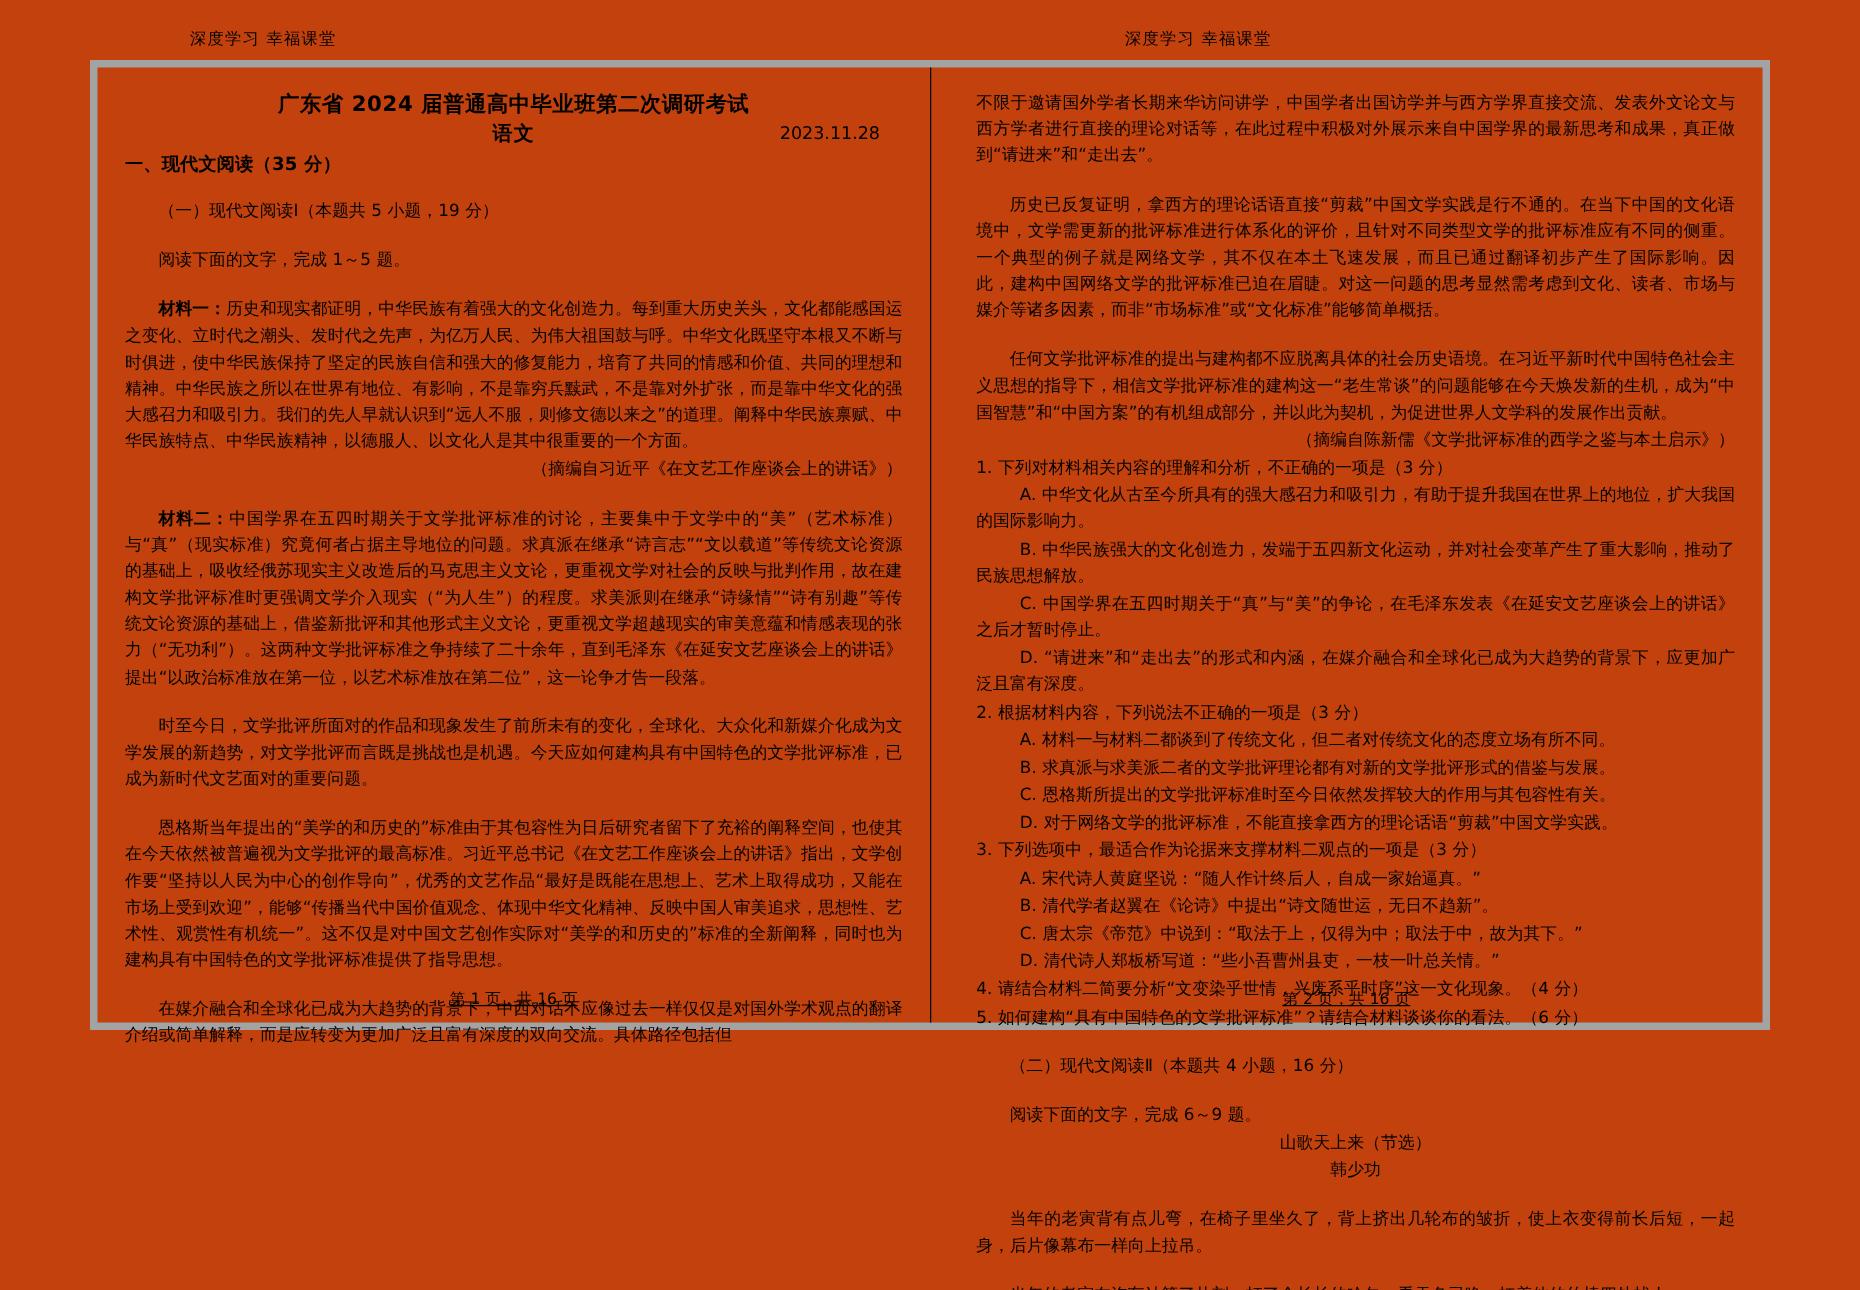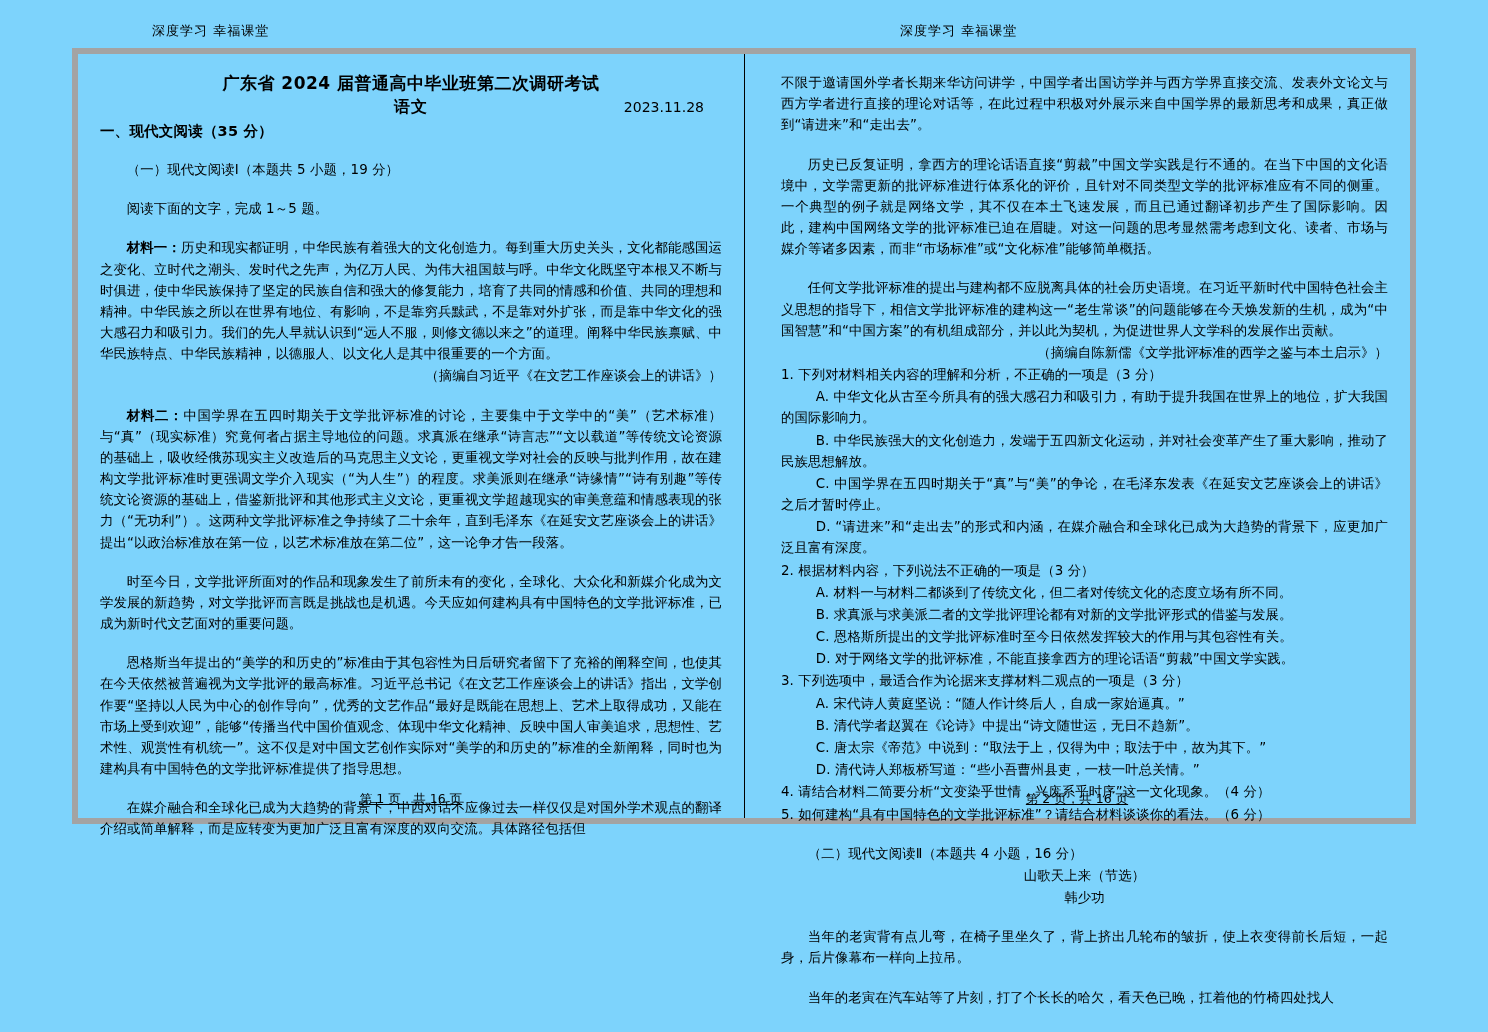--- a/index.html
+++ b/index.html
@@ -8,21 +8,21 @@
     background: #ffffff;
   }
   body {
     font-family: "DejaVu Sans", "Liberation Sans", sans-serif;
     color: #000;
   }
   .page {
     position: relative;
     width: 1488px;
     height: 1032px;
-    background: #7dd3fc;
+    background: #c2410c;
     overflow: hidden;
   }
   .header-row {
     position: absolute;
     top: 22px;
     left: 0;
     width: 1488px;
     height: 20px;
     font-size: 13px;
     color: #000;
@@ -176,20 +176,21 @@
       <p class="t q">3. 下列选项中，最适合作为论据来支撑材料二观点的一项是（3 分）</p>
       <p class="t ind-opt">A. 宋代诗人黄庭坚说：“随人作计终后人，自成一家始逼真。”</p>
       <p class="t ind-opt">B. 清代学者赵翼在《论诗》中提出“诗文随世运，无日不趋新”。</p>
       <p class="t ind-opt">C. 唐太宗《帝范》中说到：“取法于上，仅得为中；取法于中，故为其下。”</p>
       <p class="t ind-opt">D. 清代诗人郑板桥写道：“些小吾曹州县吏，一枝一叶总关情。”</p>
 
       <p class="t q">4. 请结合材料二简要分析“文变染乎世情，兴废系乎时序”这一文化现象。（4 分）</p>
       <p class="t">5. 如何建构“具有中国特色的文学批评标准”？请结合材料谈谈你的看法。（6 分）</p>
 
       <p class="t ind1">（二）现代文阅读Ⅱ（本题共 4 小题，16 分）</p>
+      <p class="t ind1">阅读下面的文字，完成 6～9 题。</p>
       <p class="t center">山歌天上来（节选）</p>
       <p class="t center">韩少功</p>
       <p class="t ind1">当年的老寅背有点儿弯，在椅子里坐久了，背上挤出几轮布的皱折，使上衣变得前长后短，一起身，后片像幕布一样向上拉吊。</p>
       <p class="t ind1">当年的老寅在汽车站等了片刻，打了个长长的哈欠，看天色已晚，扛着他的竹椅四处找人</p>
     </div>
 
     <div class="pagefoot pagefoot-l">第 1 页，共 16 页</div>
     <div class="pagefoot pagefoot-r">第 2 页，共 16 页</div>
   </div>
 </div>

